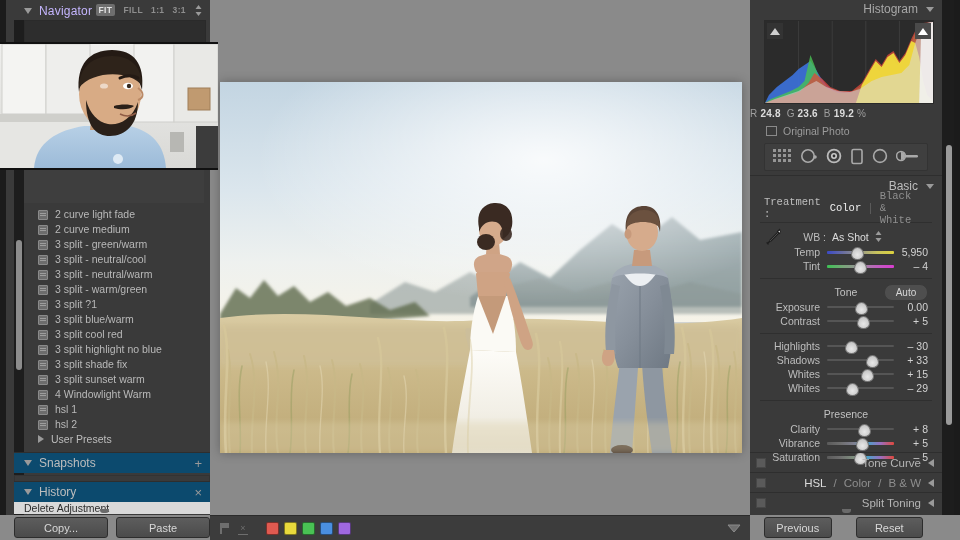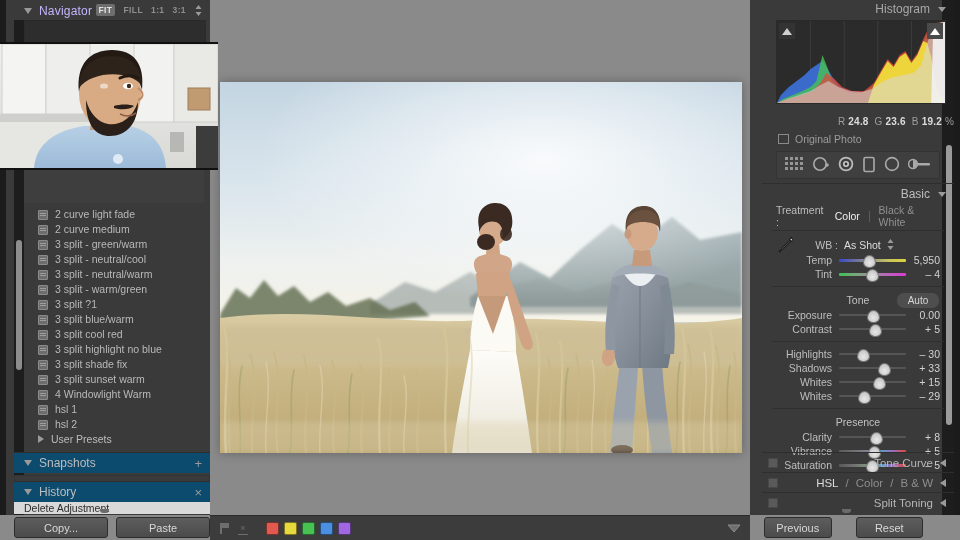--- a/index.html
+++ b/index.html
@@ -131,56 +131,56 @@
   .sw{width:11px;height:11px;border-radius:2px;border:1px solid rgba(0,0,0,.45);}
   .tb-chev{margin-left:auto;margin-right:9px;}
 
   
   .right-panel{
     position:absolute;left:750px;top:0;width:210px;height:515px;background:#3a3a3a;
   }
   .rp-edge{position:absolute;right:0;top:0;width:6px;height:515px;background:#1b1b1b;}
   .rp-scrollgap{position:absolute;right:6px;top:0;width:12px;height:515px;background:#1d1d1d;}
   .rp-scroll{position:absolute;right:8px;top:145px;width:6px;height:280px;background:#9a9a9a;border-radius:3px;}
-  .rp-inner{position:absolute;left:12px;top:0;width:192px;height:503px;}
+  .rp-inner{position:absolute;left:0;top:0;width:192px;height:503px;}
 
   .hist-head{height:18px;display:flex;align-items:center;justify-content:flex-end;
     padding-right:8px;gap:8px;color:#a8a8a8;font-size:12px;}
   .histogram{
     position:relative;margin:2px 8px 0 14px;height:82px;background:#2b2b2b;border:1px solid #2a2a2a;
     overflow:hidden;
   }
   .hcorner{position:absolute;width:16px;height:16px;background:#333;}
   .hcorner.l{left:2px;top:2px;}
   .hcorner.r{right:2px;top:2px;background:#4a4a4a;}
   .hcorner i{
     position:absolute;left:3px;top:5px;width:0;height:0;
     border-left:5px solid transparent;border-right:5px solid transparent;border-bottom:7px solid #cfcfcf;
   }
   .hcorner.r i{border-bottom-color:#fff;}
   .rgbline{
-    text-align:right;font-size:10px;color:#9e9e9e;padding:12px 0 2px;letter-spacing:.2px;
+    text-align:left;font-size:10px;color:#9e9e9e;padding:4px 0 2px;letter-spacing:.2px;
   }
   .rgbline b{color:#dcdcdc;font-weight:bold;}
   .origphoto{display:flex;align-items:center;gap:6px;padding:4px 0 0 16px;color:#9b9b9b;font-size:10.5px;}
   .origbox{width:9px;height:8px;border:1px solid #8a8a8a;}
 
   .toolstrip{
     margin:6px 14px 0 14px;height:26px;background:#3f3f3f;border:1px solid #333;border-radius:2px;
     display:flex;align-items:center;justify-content:space-around;padding:0 4px;
   }
   .ti{opacity:.92;}
 
   .basic-head{
     height:20px;display:flex;align-items:center;justify-content:flex-end;
     gap:8px;padding-right:8px;color:#bdbdbd;font-size:12px;border-top:1px solid #2e2e2e;margin-top:4px;
   }
   .treat{
     margin:3px 14px 0 14px;height:18px;display:flex;align-items:center;
-    color:#bdbdbd;font-size:10.5px;
+    color:#bdbdbd;font-size:10.5px;font-family:Liberation Mono, monospace;
   }
   .treat .lbl{width:62px;}
   .treat .opt{padding:0 9px;color:#909090;}
   .treat .opt.on{color:#f0f0f0;}
   .treat .div{width:1px;height:11px;background:#5a5a5a;}
 
   .wbrow{margin:6px 14px 0 14px;height:16px;display:flex;align-items:center;position:relative;}
   .eyedrop{position:absolute;left:0;top:-2px;}
   .wbrow .lbl{width:62px;text-align:right;padding-right:6px;color:#bdbdbd;font-size:10.5px;}
   .wbrow .val{color:#dcdcdc;font-size:10.5px;}

